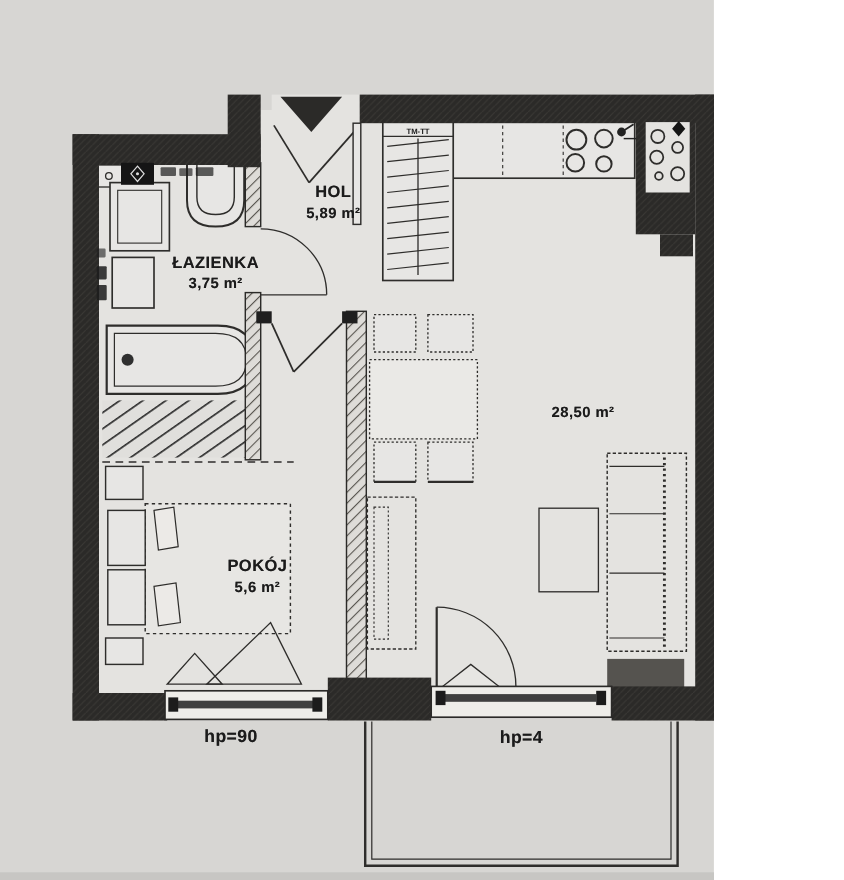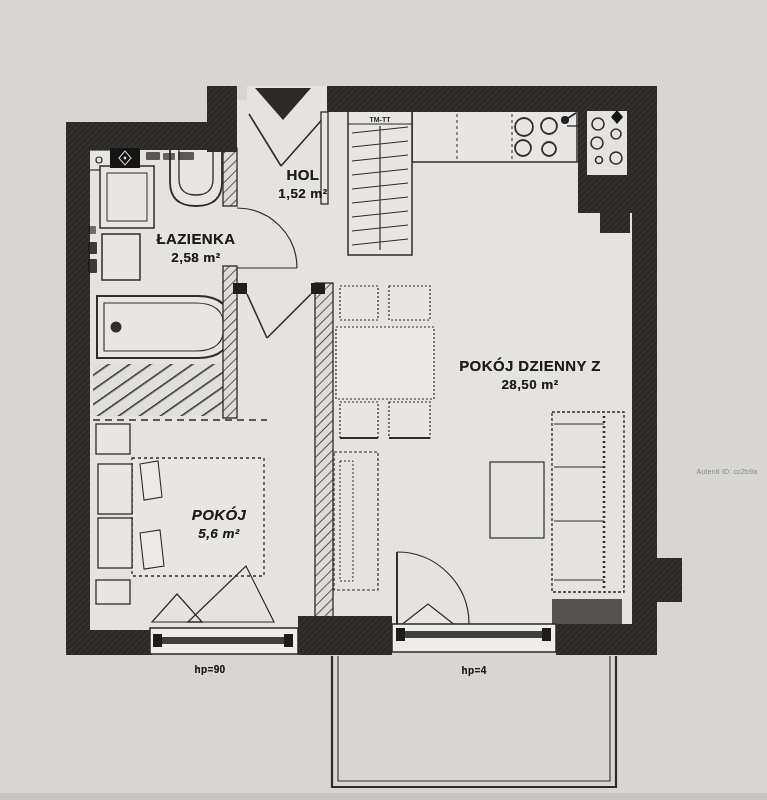--- a/index.html
+++ b/index.html
@@ -1,37 +1,37 @@
 <!DOCTYPE html>
 <html><head>
 <meta charset="utf-8">
 <style>
   html,body{margin:0;padding:0;}
   #stage{
     position:relative;
-    width:767px;height:800px;
+    width:649px;height:800px;
     background:#d7d6d3;
     overflow:hidden;
     font-family:"Liberation Sans", sans-serif;
   }
   #plan-svg{position:absolute;left:0;top:0;}
   .lbl{
     position:absolute;
     transform:translate(-50%,-50%);
     text-align:center;
     color:#1b1b1b;
     font-weight:700;
     white-space:nowrap;
     letter-spacing:.4px;
     text-shadow:0 0 .5px rgba(20,20,20,.55);
     line-height:1.32;
   }
   .l1{font-size:15px;}
   .l2{font-size:13.5px;}
-  .hp{font-size:10px;}
+  .hp{font-size:16px;}
   .tiny{font-size:7px;letter-spacing:0;text-shadow:none;}
   .watermark{
     position:absolute;
     transform:translate(-50%,-50%);
     font-size:7px;
     font-weight:400;
     color:#84868a;
     letter-spacing:.2px;
     white-space:nowrap;
     text-shadow:none;
@@ -247,34 +247,33 @@
     <g stroke="#2e2d2b" fill="none">
       <path d="M332,656 L332,787 L616,787 L616,656" stroke-width="2.2"></path>
       <path d="M338,656 L338,781 L610,781 L610,656" stroke-width="1.1"></path>
     </g>
 
     <rect x="0" y="793" width="767" height="7" fill="#c7c6c3"></rect>
   </svg>
 
   <div class="lbl" style="left:303px;top:184px;">
     <div class="l1">HOL</div>
-    <div class="l2">1,52 m²</div>
+    <div class="l2">5,89 m²</div>
   </div>
 
   <div class="lbl" style="left:196px;top:248px;">
     <div class="l1">ŁAZIENKA</div>
-    <div class="l2">2,58 m²</div>
+    <div class="l2">3,75 m²</div>
   </div>
 
   <div class="lbl" style="left:530px;top:375px;">
-    <div class="l1">POKÓJ DZIENNY Z</div>
     <div class="l2">28,50 m²</div>
   </div>
 
-  <div class="lbl" style="left:219px;top:524px;font-style:italic;">
+  <div class="lbl" style="left:234px;top:524px;">
     <div class="l1">POKÓJ</div>
     <div class="l2">5,6 m²</div>
   </div>
 
 
   <div class="lbl hp" style="left:210px;top:670px;">hp=90</div>
   <div class="lbl hp" style="left:474px;top:671px;">hp=4</div>
   <div class="lbl tiny" style="left:380px;top:120px;">TM-TT</div>
 
   <div class="watermark" style="left:727px;top:471px;">Autenti ID: cc2b9a</div>

